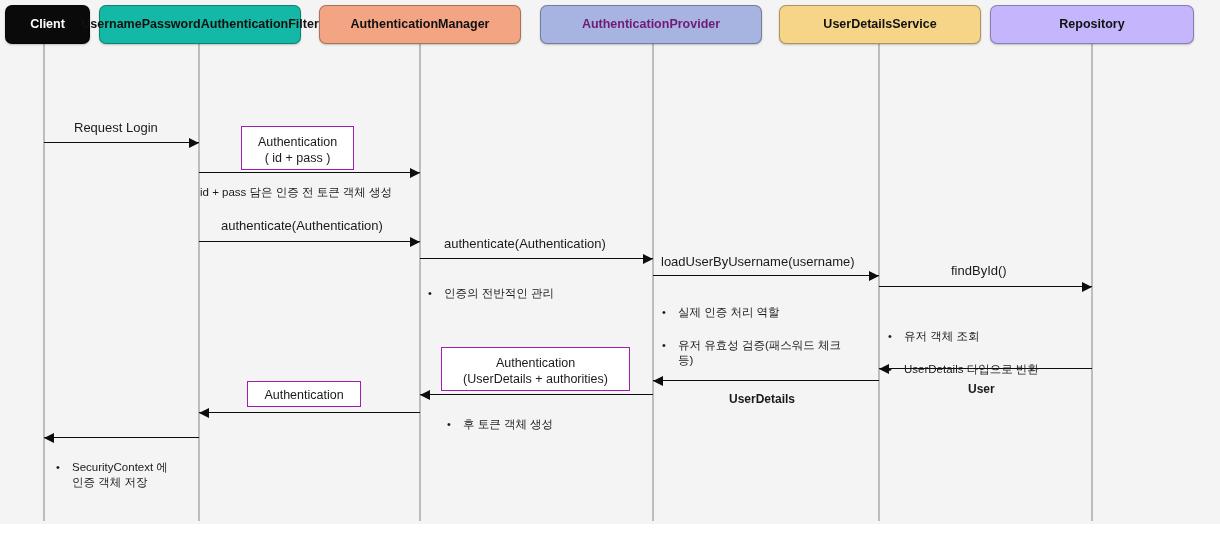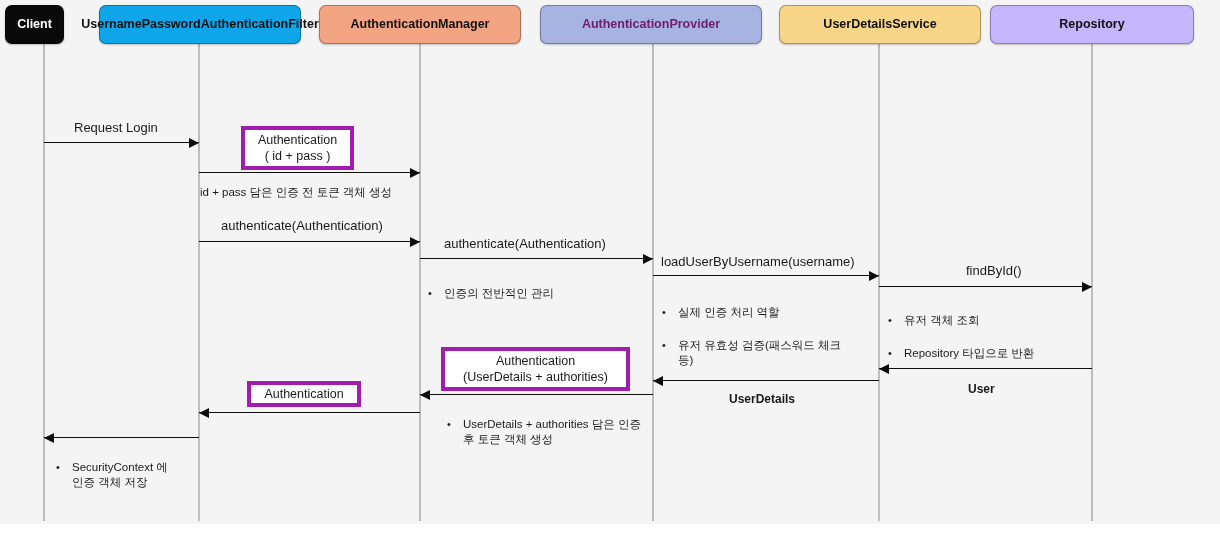--- a/index.html
+++ b/index.html
@@ -76,25 +76,25 @@
     font-size: 13px;
     color: #1a1a1a;
     white-space: nowrap;
   }
   .msg-label.bold { font-weight: bold; font-size: 12px; }
 
   
   .note {
     position: absolute;
     background: #ffffff;
-    border: 4px solid #a21caf;
+    border: 1px solid #a21caf;
     display: flex;
     flex-direction: column;
     align-items: center;
-    justify-content: center;
+    justify-content: flex-end;
     font-size: 12.5px;
     line-height: 16px;
     color: #1a1a1a;
     text-align: center;
     box-sizing: border-box;
     padding: 3px 8px;
   }
 
   
   .bullets {
@@ -143,21 +143,21 @@
       <div class="arrowhead right" style="top: 237px; left: 410px;"></div>
       <div class="msg-label" style="left: 221px; top: 218px;">authenticate(Authentication)</div>
       <div class="msg-line" style="left: 420px; width: 233px; top: 258px;"></div>
       <div class="arrowhead right" style="top: 254px; left: 643px;"></div>
       <div class="msg-label" style="left: 444px; top: 236px;">authenticate(Authentication)</div>
       <div class="msg-line" style="left: 653px; width: 226px; top: 275px;"></div>
       <div class="arrowhead right" style="top: 271px; left: 869px;"></div>
       <div class="msg-label" style="left: 661px; top: 254px;">loadUserByUsername(username)</div>
       <div class="msg-line" style="left: 879px; width: 213px; top: 286px;"></div>
       <div class="arrowhead right" style="top: 282px; left: 1082px;"></div>
-      <div class="msg-label" style="left: 951px; top: 263px; margin-left: 15px;">findById()</div>
+      <div class="msg-label" style="left: 951px; top: 263px;">findById()</div>
       <div class="msg-line" style="left: 879px; width: 213px; top: 368px;"></div>
       <div class="arrowhead left" style="top: 364px; left: 879px;"></div>
       <div class="msg-label bold" style="left: 968px; top: 382px;">User</div>
       <div class="msg-line" style="left: 653px; width: 226px; top: 380px;"></div>
       <div class="arrowhead left" style="top: 376px; left: 653px;"></div>
       <div class="msg-label bold" style="left: 729px; top: 392px;">UserDetails</div>
       <div class="msg-line" style="left: 420px; width: 233px; top: 394px;"></div>
       <div class="arrowhead left" style="top: 390px; left: 420px;"></div>
       <div class="msg-line" style="left: 199px; width: 221px; top: 412px;"></div>
       <div class="arrowhead left" style="top: 408px; left: 199px;"></div>
@@ -192,52 +192,51 @@
         <ul>
           <li>
             <div>실제 인증 처리 역할</div>
           </li>
           <li>
             <div>유저 유효성 검증(패스워드 체크</div>
             <div>등)</div>
           </li>
         </ul>
       </div>
-      <div class="bullets" style="left: 888px; top: 295px;">
+      <div class="bullets" style="left: 888px; top: 311px;">
         <ul>
           <li>
             <div>유저 객체 조회</div>
           </li>
           <li>
-            <div>Repository 타입으로 반환</div>
+            <div>UserDetails 타입으로 반환</div>
           </li>
         </ul>
       </div>
       <div class="bullets" style="left: 447px; top: 399px;">
         <ul>
           <li>
-            <div>UserDetails +  authorities 담은  인증</div>
             <div>후 토큰 객체 생성</div>
           </li>
         </ul>
       </div>
       <div class="bullets" style="left: 56px; top: 442px;">
         <ul>
           <li>
             <div>SecurityContext 에</div>
             <div>인증 객체 저장</div>
           </li>
         </ul>
       </div>
     </div>
   <div id="participants-layer">
-      <div class="participant dark" style="left: 5px; width: 59px; background: rgb(10, 10, 10); color: rgb(255, 255, 255);">
+      <div class="participant dark" style="left: 5px; width: 85px; background: rgb(10, 10, 10); color: rgb(255, 255, 255);">
         <div>Client</div>
       </div>
-      <div class="participant" style="left: 99px; width: 202px; background: #0ea5e9; color: rgb(17, 17, 17);">
+      <div class="participant" style="left: 99px; width: 202px; background: #14b8a6; color: rgb(17, 17, 17);">
         <div>UsernamePassword</div>
         <div>AuthenticationFilter</div>
       </div>
       <div class="participant" style="left: 319px; width: 202px; background: rgb(243, 165, 131); color: rgb(17, 17, 17);">
         <div>AuthenticationManager</div>
       </div>
       <div class="participant" style="left: 540px; width: 222px; background: rgb(167, 179, 224); color: #701a75;">
         <div>AuthenticationProvider</div>
       </div>
       <div class="participant" style="left: 779px; width: 202px; background: rgb(247, 213, 136); color: rgb(17, 17, 17);">

